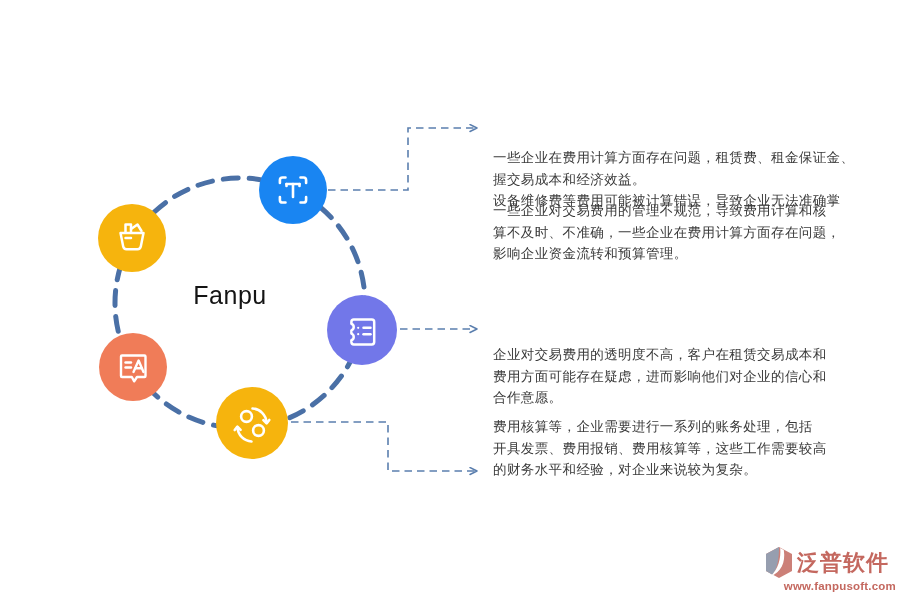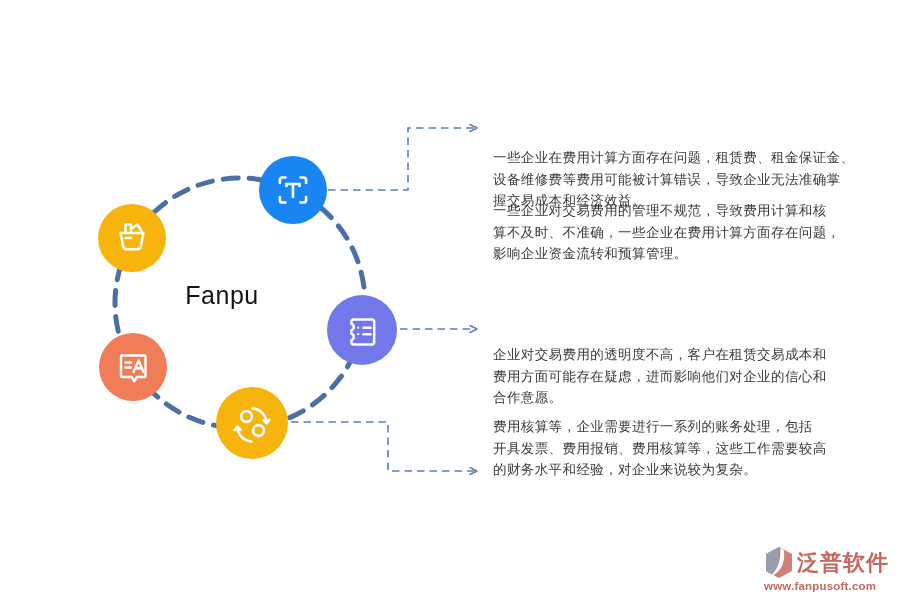--- a/index.html
+++ b/index.html
@@ -2,39 +2,39 @@
 <html><head>
 <meta charset="utf-8">
 <style>
   html,body{margin:0;padding:0;background:#ffffff;}
   #canvas{
     position:relative;width:900px;height:600px;background:#ffffff;
     font-family:"Liberation Sans", sans-serif;overflow:hidden;
   }
   #diagram-svg{position:absolute;left:0;top:0;}
   .center-label{
-    position:absolute;left:142px;top:281px;width:160px;text-align:center;
+    position:absolute;left:150px;top:281px;width:160px;text-align:center;
     font-size:25px;color:#141414;letter-spacing:0.5px;
   }
   .para{
     position:absolute;left:493px;width:340px;
     font-size:13.5px;line-height:21.5px;color:#3a3a3a;letter-spacing:0.4px;
   }
   .para div{white-space:nowrap;}
   .p1{top:99px;margin-top:48px;} .p2{top:200px;} .p3{top:296px;margin-top:48px;} .p4{top:416px;}
   .logo{
     position:absolute;left:764px;top:546px;width:132px;
   }
   .logo-row{display:flex;align-items:center;gap:3px;}
   .logo-name{
     font-size:22px;font-weight:bold;color:#c4685f;letter-spacing:1px;white-space:nowrap;
   }
   .logo-url{
     font-size:11.5px;font-weight:bold;color:#c4685f;letter-spacing:0.2px;
-    text-align:left;margin-top:1px;white-space:nowrap;
+    text-align:right;margin-top:1px;white-space:nowrap;
   }
 </style>
 </head>
 <body>
 
 <div id="canvas">
 
   <svg id="diagram-svg" width="900" height="600" viewBox="0 0 900 600">
     <defs>
       <marker id="arrow" markerWidth="11" markerHeight="10" refX="8" refY="4.5" orient="auto" markerUnits="userSpaceOnUse">
@@ -104,22 +104,22 @@
         <path d="M21.5 40.5 A14.8 14.8 0 0 1 7.5 26.5"></path>
         <path d="M10.6 28.8 L7.4 25.6 L4.7 29"></path>
       </g>
     </g>
   </svg>
 
   <div class="center-label">Fanpu</div>
 
   <div class="para p1">
     <div>一些企业在费用计算方面存在问题，租赁费、租金保证金、</div>
+    <div>握交易成本和经济效益。</div>
     <div>设备维修费等费用可能被计算错误，导致企业无法准确掌</div>
-    <div>握交易成本和经济效益。</div>
   </div>
   <div class="para p2">
     <div>一些企业对交易费用的管理不规范，导致费用计算和核</div>
     <div>算不及时、不准确，一些企业在费用计算方面存在问题，</div>
     <div>影响企业资金流转和预算管理。</div>
   </div>
   <div class="para p3">
     <div>企业对交易费用的透明度不高，客户在租赁交易成本和</div>
     <div>费用方面可能存在疑虑，进而影响他们对企业的信心和</div>
     <div>合作意愿。</div>

